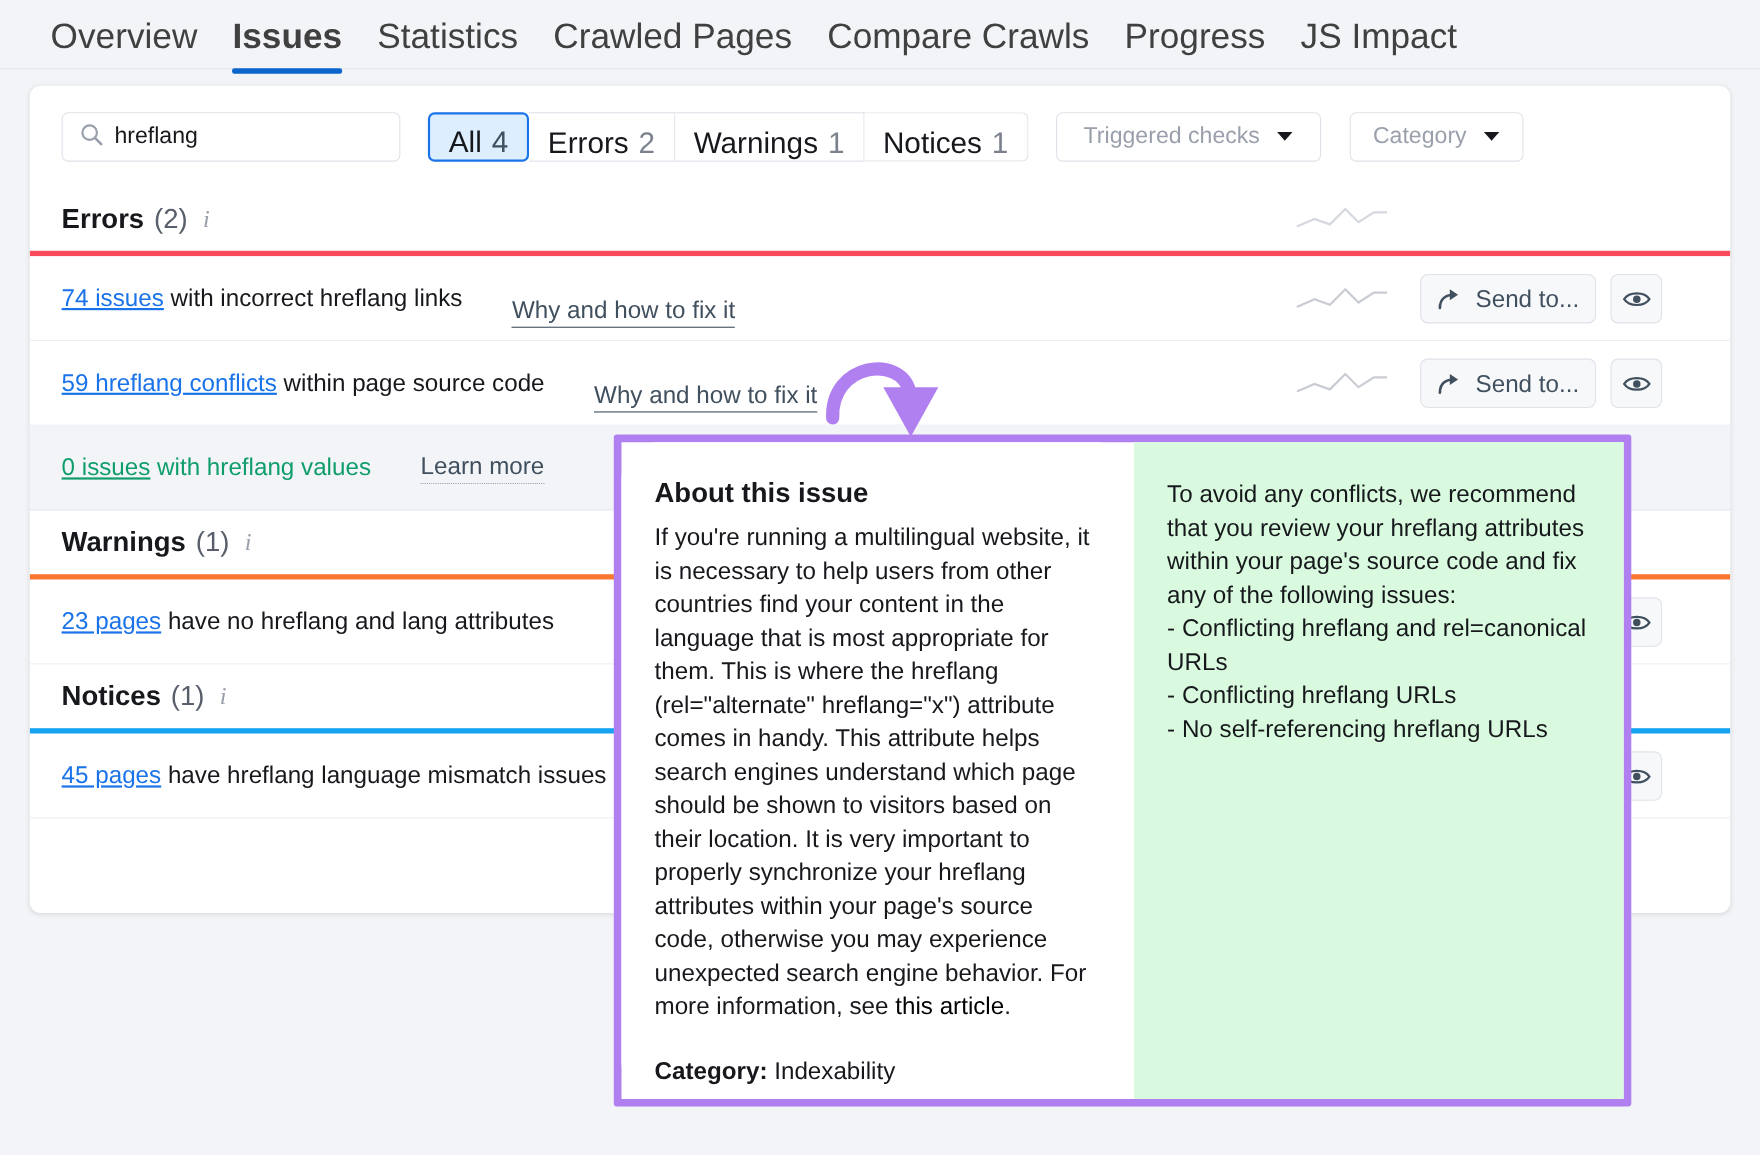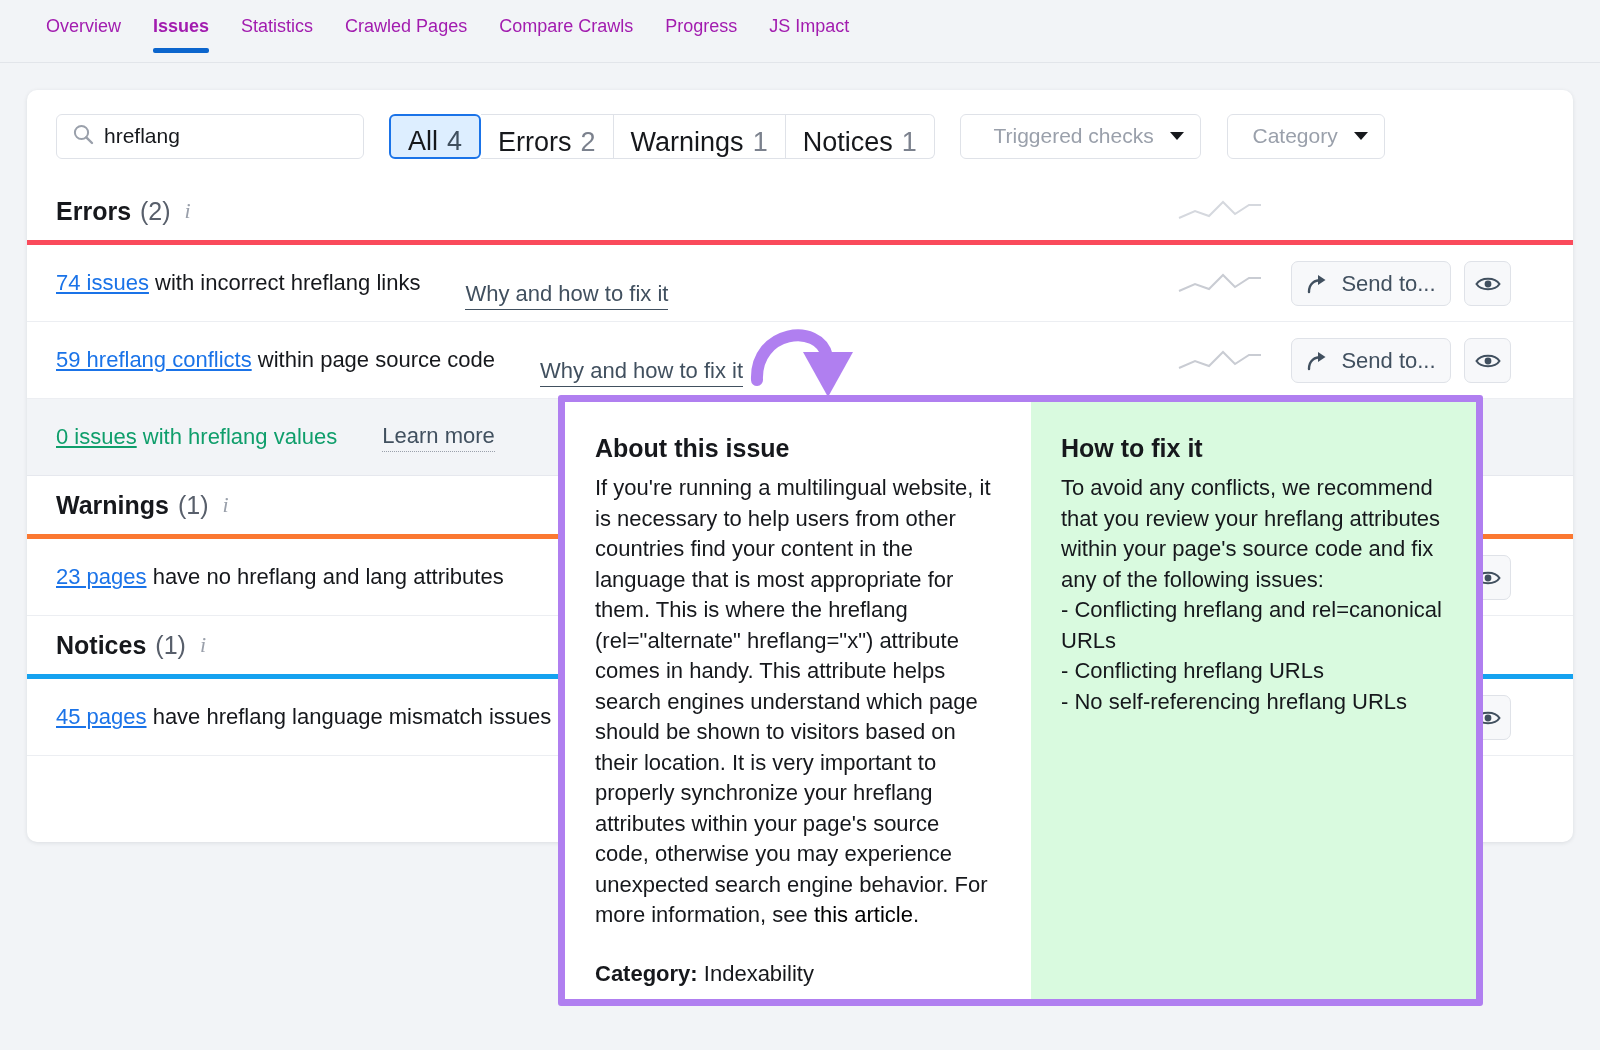--- a/index.html
+++ b/index.html
@@ -14,35 +14,35 @@
   
   .tabbar {
     position: absolute; left: 0; top: 0; width: 1600px; height: 63px;
     background: #f2f4f7;
     border-bottom: 1px solid #e2e5ea;
     display: flex; align-items: flex-start;
     padding-left: 30px;
   }
   .tab {
     position: relative;
-    font-size: 18px; line-height: 1;
-    color: #a21caf;
+    font-size: 32px; line-height: 1;
+    color: #404040;
     padding: 17px 16px 18px 16px;
     white-space: nowrap;
     cursor: pointer;
   }
   .tab.active { font-weight: bold; }
   .tab.active::after {
     content: ""; position: absolute; left: 16px; right: 16px;
     bottom: 0; height: 5px; background: #0c65cd; border-radius: 2px;
   }
 
   
   .card {
-    position: absolute; left: 27px; top: 90px;
+    position: absolute; left: 27px; top: 78px;
     width: 1546px; height: 752px;
     background: #ffffff;
     border-radius: 10px;
     box-shadow: 0 1px 4px rgba(20,25,40,.10);
     overflow: hidden;
   }
 
   
   .filters {
     position: relative; height: 92px;
@@ -83,21 +83,21 @@
   .seg:last-child  { border-radius: 0 6px 6px 0; }
   .seg .cnt { color: #7b818d; }
   .seg.active {
     background: #ddeeff; border: 2px solid #1a73e8;
     border-radius: 6px; font-weight: normal;
   }
   .seg.active .cnt { color: #41505f; }
   .seg.active + .seg { border-left-width: 0; }
 
   .dropdown {
-    display: flex; align-items: center; justify-content: flex-end;
+    display: flex; align-items: center; justify-content: center;
     height: 45px; border: 1px solid #dfe2e8; border-radius: 6px;
     padding: 0 16px; background: #fff; cursor: pointer;
     font-size: 21px; color: #9aa0ab; gap: 16px;
   }
   #triggered-checks-dd { margin-left: 25px; width: 241px; }
   #category-dd { margin-left: 26px; width: 158px; }
   .caret {
     width: 0; height: 0; border-left: 7px solid transparent;
     border-right: 7px solid transparent; border-top: 8px solid #16181c;
   }
@@ -344,19 +344,18 @@
   </svg>
 </div>
 
 <div class="popup">
   <div class="pane left">
     <h3>About this issue</h3>
     <p><span>If you're running a multilingual website, it is necessary to help users from other countries find your content in the language that is most appropriate for them. This is where the hreflang (rel="alternate" hreflang="x") attribute comes in handy. This attribute helps search engines understand which page should be shown to visitors based on their location. It is very important to properly synchronize your hreflang attributes within your page's source code, otherwise you may experience unexpected search engine behavior. For more information, see </span><span class="a">this article</span><span>.</span></p>
     <div class="cat"><b>Category:</b> <span>Indexability</span></div>
   </div>
   <div class="pane right">
-    <h3>How to fix it</h3>
     <p>To avoid any conflicts, we recommend that you review your hreflang attributes within your page's source code and fix any of the following issues:</p>
     <p>- Conflicting hreflang and rel=canonical URLs</p>
     <p>- Conflicting hreflang URLs</p>
     <p>- No self-referencing hreflang URLs</p>
   </div>
 </div>
 
 </body></html>

